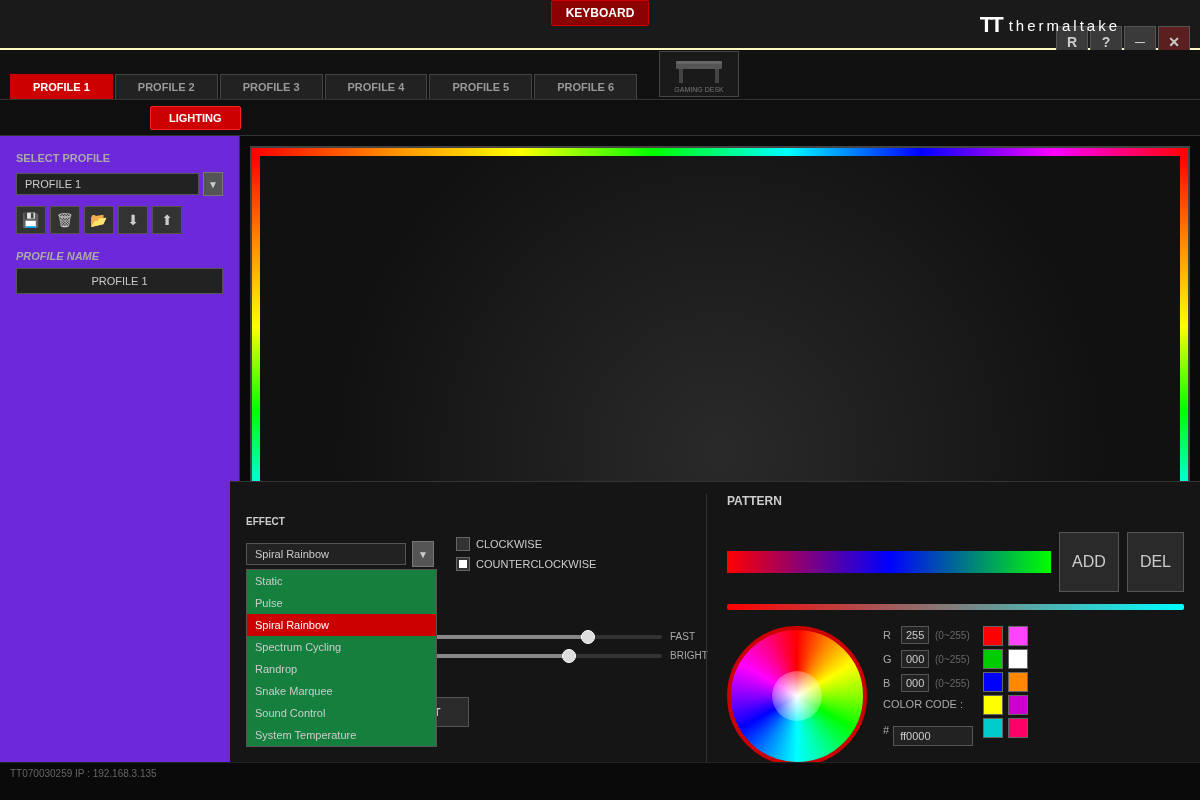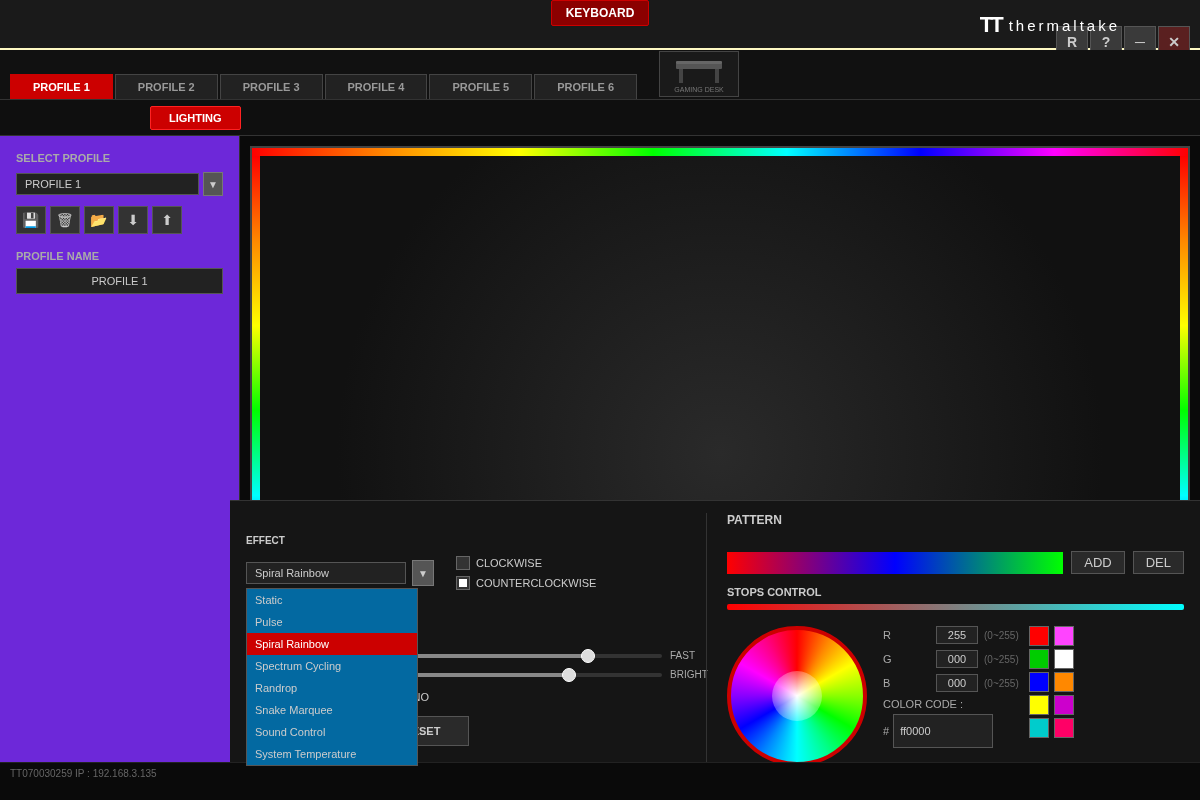--- a/index.html
+++ b/index.html
@@ -148,20 +148,21 @@
       align-items: center;
       justify-content: center;
       font-size: 14px;
       cursor: pointer;
     }
     .profile-name-label {
       color: #aaa;
       font-size: 11px;
       font-weight: bold;
       margin-bottom: 6px;
+      font-style: italic;
     }
     .profile-name-field {
       background: #222;
       border: 1px solid #555;
       color: #ccc;
       padding: 6px;
       font-size: 11px;
       width: 100%;
       text-align: center;
     }
@@ -260,22 +261,22 @@
       align-items: center;
       justify-content: center;
       font-size: 10px;
       cursor: pointer;
     }
     
     .dropdown-list {
       position: absolute;
       top: 26px;
       left: 0;
-      width: 172px;
-      background: #0369a1;
+      width: 191px;
+      background: #15803d;
       border: 1px solid #555;
       z-index: 100;
     }
     .dropdown-item {
       padding: 5px 8px;
       font-size: 11px;
       color: #ccc;
       cursor: pointer;
     }
     .dropdown-item.selected {
@@ -407,22 +408,22 @@
     }
     .pattern-gradient {
       flex: 1;
       height: 22px;
       background: linear-gradient(to right, #ff0000, #0000ff, #00ff00);
     }
     .pattern-btn {
       background: #2a2a2a;
       border: 1px solid #555;
       color: #ccc;
-      padding: 3px 12px;
-      font-size: 13px;
+      padding: 20px 12px;
+      font-size: 16px;
       cursor: pointer;
       text-align: right;
     }
     .stops-label {
       color: #ccc;
       font-size: 11px;
       font-weight: bold;
       margin-bottom: 6px;
     }
     .stops-slider {
@@ -477,23 +478,22 @@
       color: #aaa;
       font-size: 11px;
       width: 12px;
     }
     .rgb-input {
       background: #222;
       border: 1px solid #555;
       color: #ccc;
       padding: 2px 4px;
       font-size: 11px;
-      width: 42px;
+      width: 28px;
       text-align: center;
-      margin-left: 35px;
     }
     .rgb-range {
       color: #666;
       font-size: 10px;
     }
     .color-swatch {
       width: 20px;
       height: 20px;
       cursor: pointer;
     }
@@ -508,23 +508,24 @@
       font-size: 11px;
     }
     .hash-symbol {
       color: #aaa;
       font-size: 11px;
     }
     .color-code-input {
       background: #222;
       border: 1px solid #555;
       color: #ccc;
-      padding: 10px 6px;
-      font-size: 11px;
-      width: 100px;
+      padding: 3px 6px;
+      font-size: 11px;
+      width: 80px;
+      margin-top: 12px;
     }
 
     
     .status-bar {
       position: absolute;
       bottom: 16px;
       left: 0;
       right: 0;
       height: 22px;
       background: #0a0a0a;
@@ -701,21 +702,20 @@
 
   <div class="color-section">
     <div class="pattern-label">PATTERN</div>
 
     <div class="pattern-row">
       <div class="pattern-gradient"></div>
       <button class="pattern-btn">ADD</button>
       <button class="pattern-btn">DEL</button>
     </div>
 
-    <div class="stops-label">STOPS CONTROL</div>
     <div class="stops-slider"></div>
 
     <div class="color-picker-area">
 
       <div class="color-wheel-container">
         <div class="color-wheel"></div>
       </div>
 
       <div style="display:flex; gap:10px;">
         <div class="rgb-inputs">

